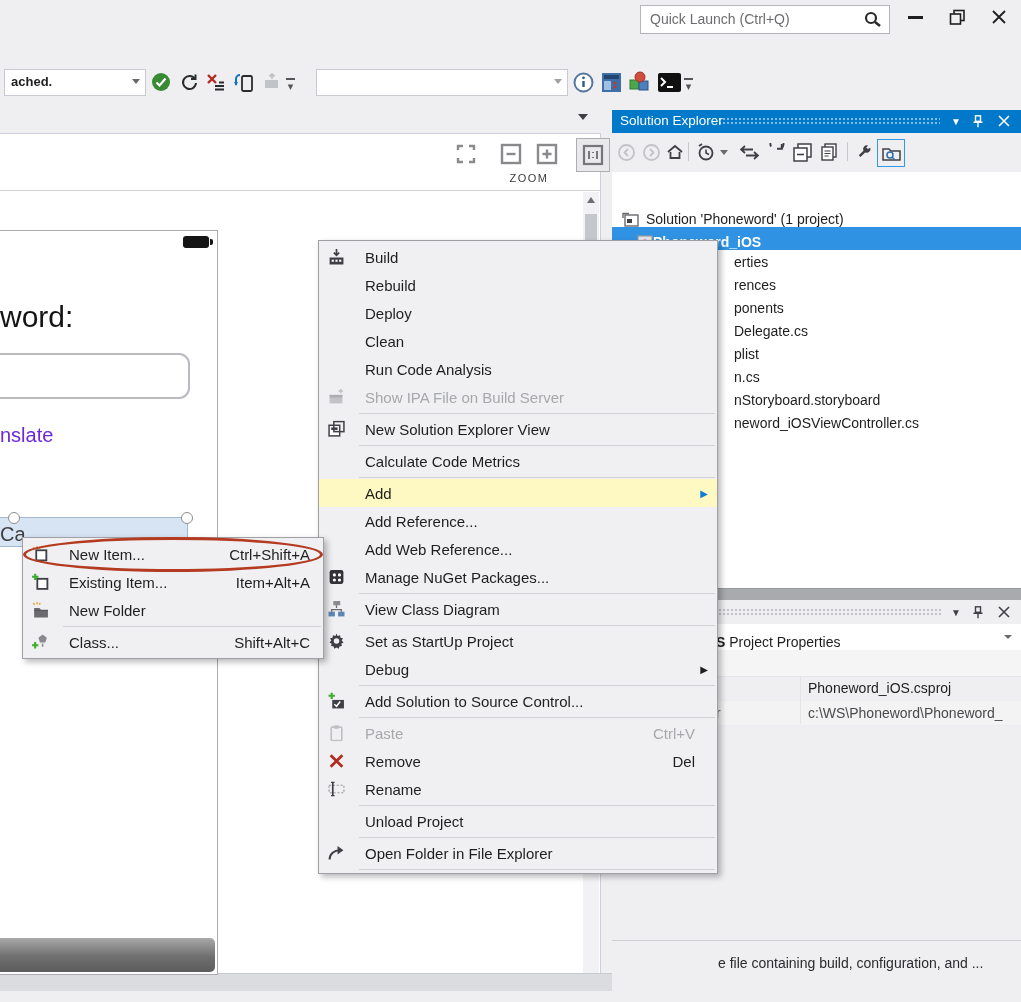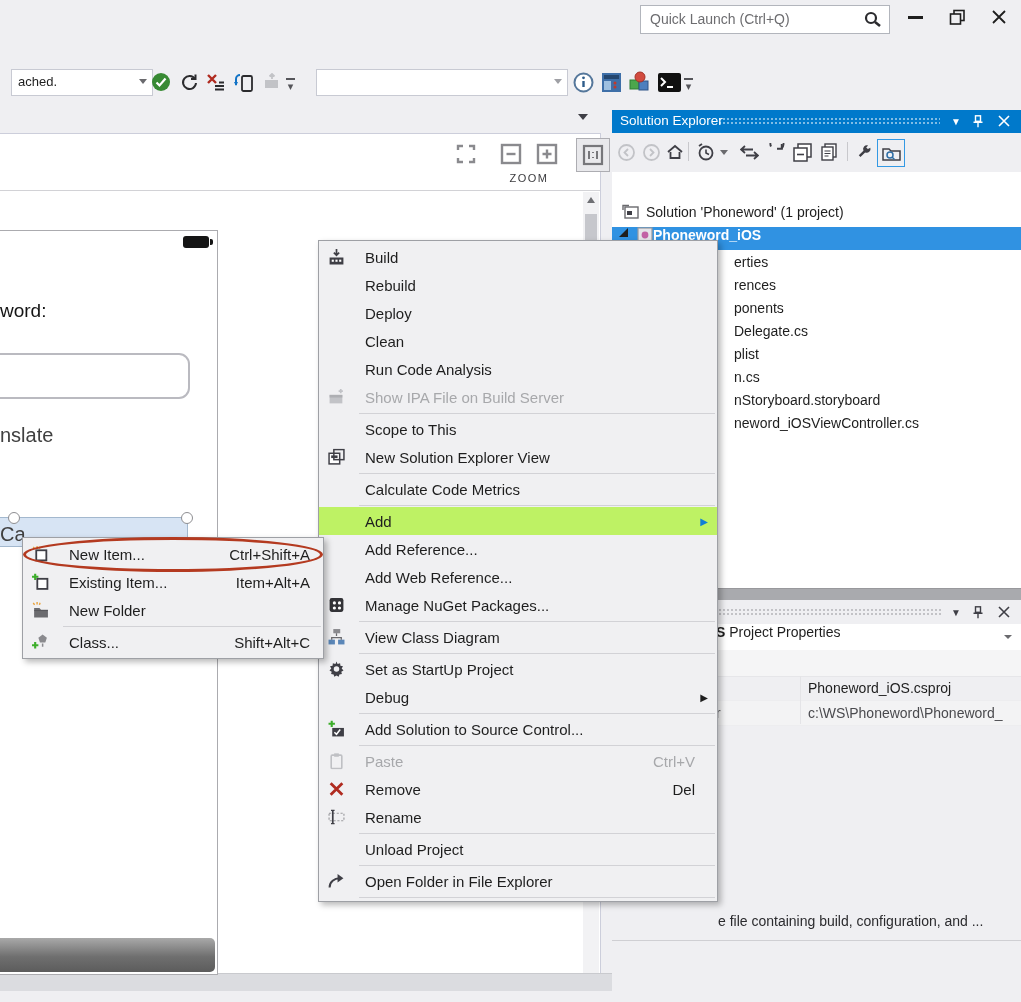--- a/index.html
+++ b/index.html
@@ -1,20 +1,20 @@
 <!DOCTYPE html>
 <html><head>
 <meta charset="utf-8">
 <style>
   html,body{margin:0;padding:0;}
   body{width:1021px;height:1002px;position:relative;overflow:hidden;background:#EFEFF2;
        font-family:"Liberation Sans",sans-serif;color:#1E1E1E;}
   #canvas{position:absolute;left:0;top:0;width:1021px;height:1002px;overflow:hidden;}
   .abs{position:absolute;}
-  .flexc{display:flex;align-items:flex-start;}
+  .flexc{display:flex;align-items:flex-end;}
 
   
   .quick-launch{left:640px;top:5px;width:248px;height:27px;background:#fff;border:1px solid #B2B5BC;}
   .ql-text{left:9px;top:5px;font-size:14px;color:#6D6D70;}
   .ql-mag{right:7px;top:4px;}
   .win-btn{top:6px;width:30px;height:22px;display:flex;align-items:center;justify-content:center;}
   
   .tb-combo{height:25px;background:#fff;border:1px solid #C8CAD3;top:69px;}
   .combo-arrow{position:absolute;right:5px;top:9px;width:0;height:0;border-left:4px solid transparent;
                border-right:4px solid transparent;border-top:5px solid #6A6A6E;}
@@ -29,23 +29,23 @@
   .zoom-btn.sel{top:138px;width:32px;height:32px;border:1px solid #ADADB2;background:#E9E9EC;}
   .zoom-label{left:499px;top:172px;width:60px;text-align:center;font-size:11px;letter-spacing:1.5px;color:#3B3B3E;}
   .v-scroll{left:583px;top:192px;width:16px;height:781px;background:#F2F2F4;}
   .v-scroll .up{position:absolute;left:4px;top:5px;width:0;height:0;border-left:4px solid transparent;border-right:4px solid transparent;border-bottom:6px solid #6F7074;}
   .v-scroll .thumb{position:absolute;left:2px;top:22px;width:12px;height:28px;background:#C6C7CC;}
   .bottom-strip{left:0;top:973px;width:612px;height:17px;background:#DBDCE0;border-top:1px solid #C9CACE;}
   
   .phone{left:-30px;top:230px;width:246px;height:743px;background:#fff;border:1px solid #ABABAF;}
   .battery{left:183px;top:236px;width:26px;height:12px;background:#151515;border-radius:3px;}
   .battery-tip{left:210px;top:239px;width:3px;height:6px;background:#151515;border-radius:0 2px 2px 0;}
-  .phone-label{left:0;top:300px;font-size:19px;color:#141414;}
+  .phone-label{left:0;top:300px;font-size:30px;color:#141414;}
   .phone-field{left:-30px;top:353px;width:216px;height:42px;background:#fff;border:2px solid #BABAC0;border-radius:11px;}
-  .phone-link{left:0;top:424px;font-size:20px;color:#404040;}
+  .phone-link{left:0;top:424px;font-size:20px;color:#6d28d9;}
   .call-btn{left:-30px;top:517px;width:216px;height:28px;background:#D7E4F4;border:1px solid #A3B8CE;z-index:5;}
   .call-text{left:0;top:523px;font-size:20px;color:#404040;z-index:6;}
   .handle{width:10px;height:10px;background:#fff;border:1px solid #8E8E92;border-radius:50%;z-index:6;}
   .gray-bar{left:-30px;top:938px;width:245px;height:34px;border-radius:5px;
             background:linear-gradient(#A9A9A9,#6F6F6F 55%,#5C5C5C);z-index:4;}
   .designer-ovf{left:578px;top:114px;width:0;height:0;border-left:5px solid transparent;border-right:5px solid transparent;border-top:6px solid #3F3F46;}
 
   
   .se-header{left:612px;top:110px;width:409px;height:23px;background:#0079CB;color:#fff;}
   .se-title{left:620px;top:113px;font-size:13.5px;color:#fff;}
@@ -70,30 +70,30 @@
   .pr-hbtn{top:602px;width:20px;height:20px;display:flex;align-items:center;justify-content:center;color:#3F3F46;}
   .pr-combo{left:612px;top:624px;width:409px;height:26px;background:#fff;font-size:14px;}
   .pr-strip{left:612px;top:650px;width:409px;height:26px;background:#F5F5F6;border-bottom:1px solid #E6E6E9;}
   .pr-grid{left:612px;top:676px;width:409px;}
   .pr-row{height:24px;position:relative;display:flex;align-items:center;font-size:14px;border-bottom:1px solid #EDEDEF;}
   .pr-row.sel{background:#F3F3F4;color:#4A4A4E;}
   .pr-name{position:absolute;left:104px;color:#6A6A6E;}
   .pr-value{position:absolute;left:196px;white-space:nowrap;}
   .pr-colline{left:800px;top:676px;width:1px;height:48px;background:#E4E4E7;}
   .pr-desc{left:612px;top:940px;width:409px;height:62px;background:#EFEFF2;border-top:1px solid #CFCFD3;}
-  .pr-desc-text{left:718px;top:913px;font-size:14px;color:#2B2B2E;}
+  .pr-desc-text{left:718px;top:955px;font-size:14px;color:#2B2B2E;}
 
   
   .menu{background:#F0F0F2;border:1px solid #9EA0A5;box-shadow:3px 3px 6px rgba(0,0,0,.28);padding:2px 0;}
   .context-menu{left:318px;top:240px;width:398px;z-index:10;}
   .add-submenu{left:22px;top:537px;width:300px;z-index:20;}
   .menu-item{height:28px;position:relative;display:flex;align-items:center;padding:0 22px 0 46px;font-size:15px;color:#1E1E1E;}
   .add-submenu .menu-item{padding-right:13px;}
   .menu-item.disabled{color:#A7A8AB;}
-  .menu-item.highlighted{background:#bef264;}
+  .menu-item.highlighted{background:#fef9c3;}
   .mi-icon{position:absolute;left:8px;top:50%;transform:translateY(-50%);width:19px;height:19px;display:flex;align-items:center;justify-content:center;}
   .mi-icon svg{width:17px;height:17px;}
   .mi-label{white-space:nowrap;}
   .mi-shortcut{margin-left:auto;white-space:nowrap;}
   .mi-arrow{position:absolute;right:9px;top:50%;transform:translateY(-50%);font-size:10px;color:#1E1E1E;}
   .mi-arrow.blue{color:#0F7FD6;}
   .menu-sep{height:1px;background:#D2D2D6;margin:1.5px 2px 1.5px 40px;}
   .red-ellipse{left:23px;top:537px;width:294px;height:29px;border:3.5px solid #B43A20;border-radius:50%;z-index:30;}
 </style>
 </head>
@@ -163,21 +163,21 @@
       <rect x="5" y="1.5" width="10" height="10" fill="#EFEFF2" stroke="#1E1E1E" stroke-width="1.6"></rect>
       <rect x="1.5" y="5" width="10" height="10" fill="#EFEFF2" stroke="#1E1E1E" stroke-width="1.6"></rect>
     </svg>
   </div>
   <div class="abs win-btn" style="left:984px;">
     <svg width="16" height="16" viewBox="0 0 16 16">
       <path d="M2 2l12 12M14 2L2 14" stroke="#1E1E1E" stroke-width="1.8"></path>
     </svg>
   </div>
 
-  <div class="abs tb-combo" style="left:11px;width:140px;">
+  <div class="abs tb-combo" style="left:4px;width:140px;font-weight:bold;">
     <div class="abs" style="left:6px;top:4px;font-size:13px;">ached.</div>
     <div class="combo-arrow"></div>
   </div>
   <div class="abs tb-icon" style="left:149px;">
     <svg width="20" height="20" viewBox="0 0 20 20">
       <circle cx="10" cy="10" r="9" fill="#388A34"></circle>
       <path d="M5.5 10.5l3 3 6-7" fill="none" stroke="#fff" stroke-width="2.2"></path>
     </svg>
   </div>
   <div class="abs tb-icon" style="left:177px;">
@@ -458,24 +458,20 @@
           <svg viewBox="0 0 16 16">
             <rect x="1.5" y="6" width="12" height="8" fill="#C2C3C7"></rect>
             <rect x="1.5" y="6" width="12" height="2.5" fill="#AEAFB3"></rect>
             <path d="M10 2.5h4M12 0.5v4" stroke="#C2C3C7" stroke-width="1.6"></path>
           </svg>
         </span>
         <span class="mi-label">Show IPA File on Build Server</span>
       </div>
       <div class="menu-sep"></div>
       <div class="menu-item">
-        <span class="mi-icon"></span>
-        <span class="mi-label">Scope to This</span>
-      </div>
-      <div class="menu-item">
         <span class="mi-icon">
           <svg viewBox="0 0 16 16">
             <rect x="1" y="4.5" width="10" height="10" fill="#fff" stroke="#3F3F46" stroke-width="1.4"></rect>
             <rect x="3" y="6.5" width="6" height="2.5" fill="#3F3F46"></rect>
             <rect x="5.5" y="1" width="9.5" height="9.5" fill="none" stroke="#3F3F46" stroke-width="1.4"></rect>
           </svg>
         </span>
         <span class="mi-label">New Solution Explorer View</span>
       </div>
       <div class="menu-sep"></div>

